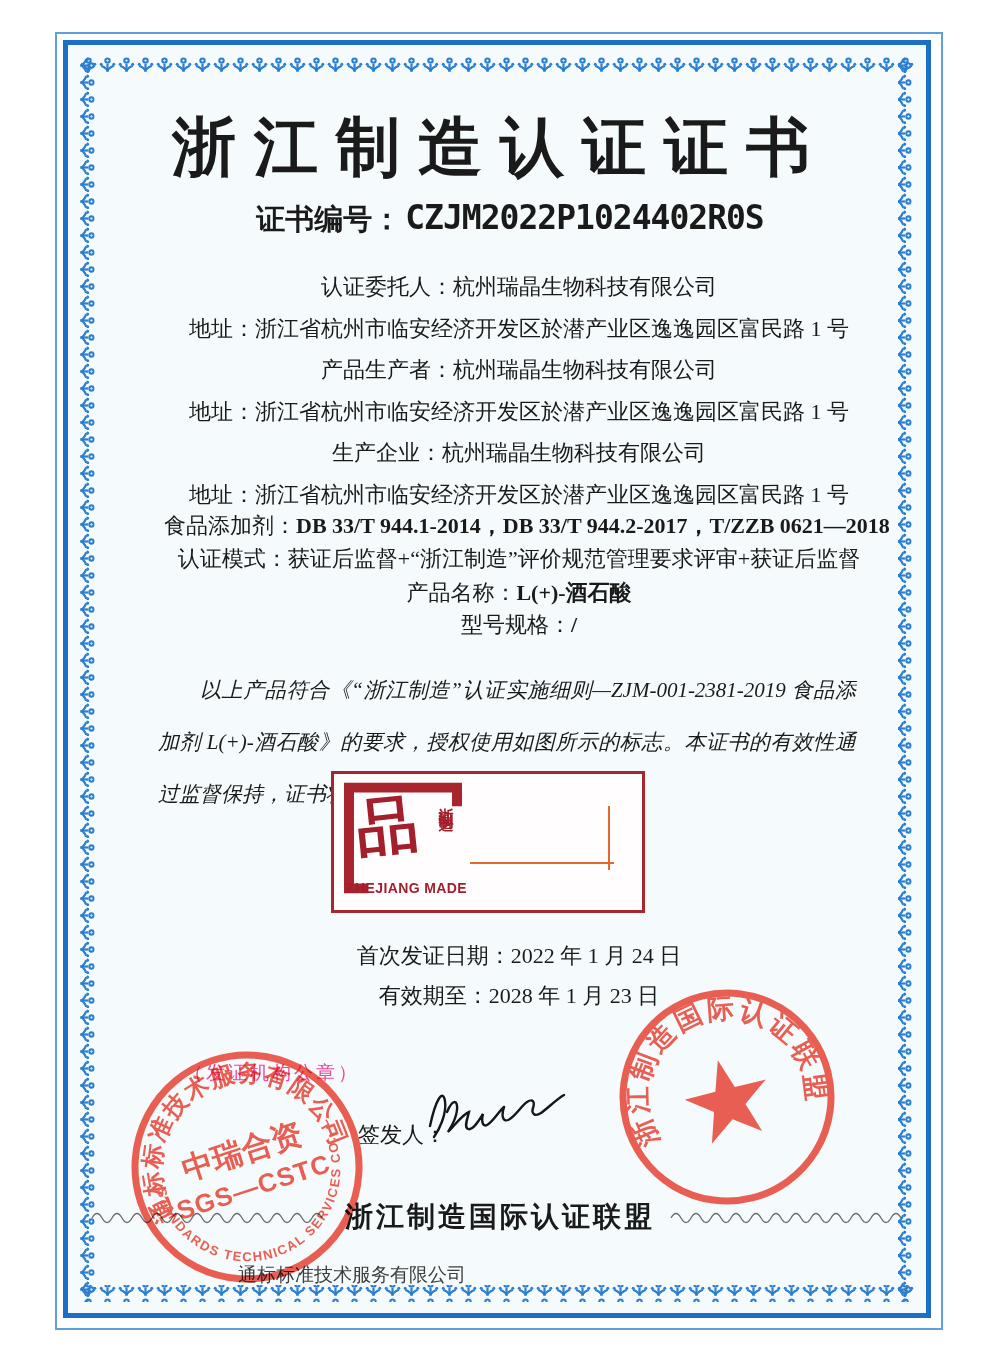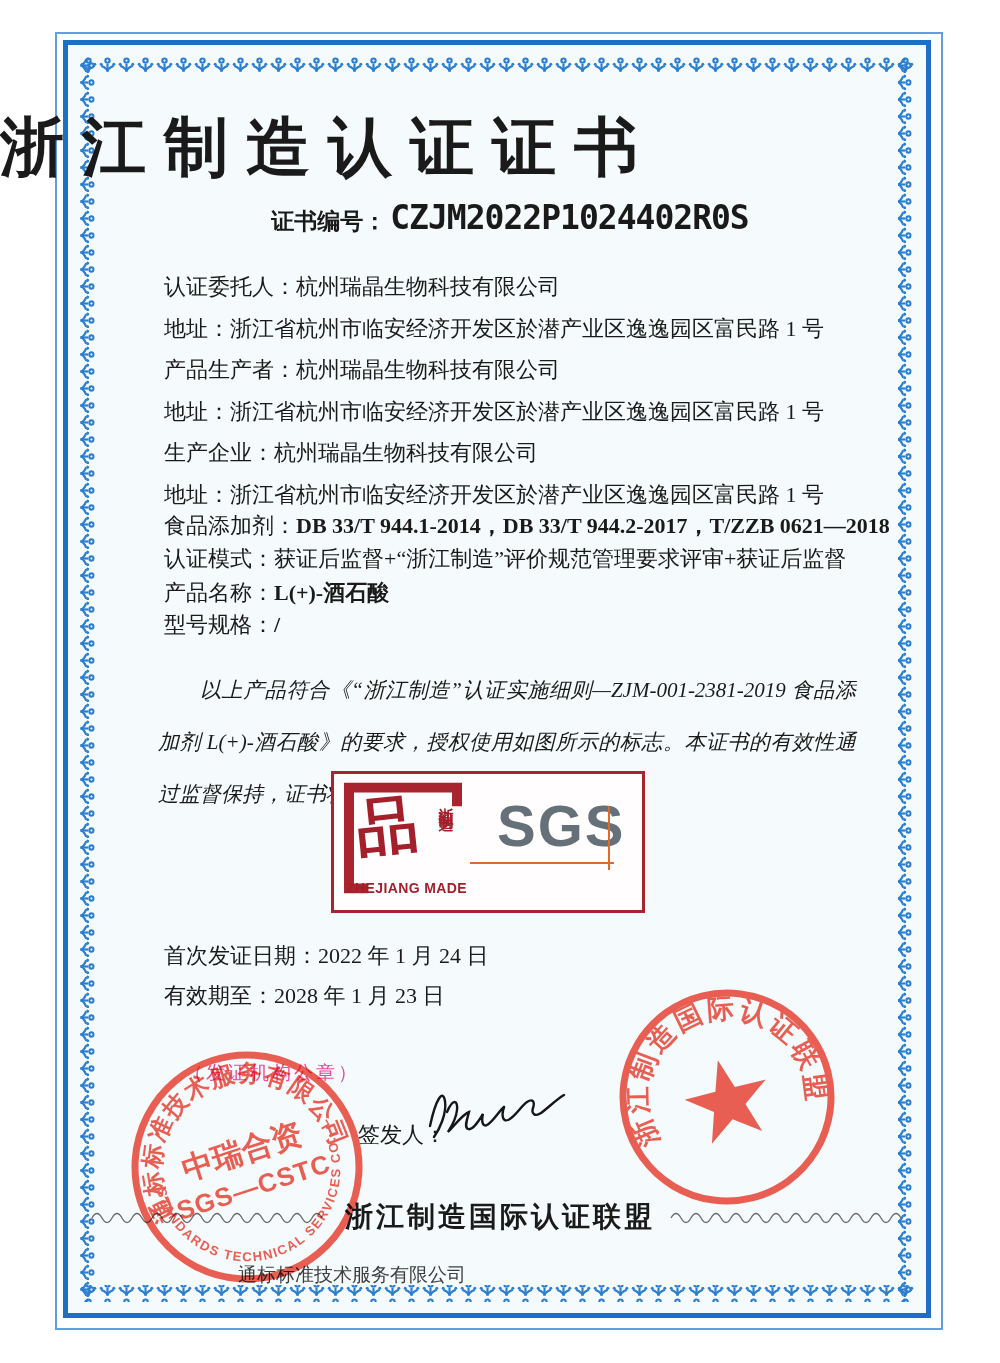--- a/index.html
+++ b/index.html
@@ -8,27 +8,27 @@
     font-family:"Liberation Serif","DejaVu Serif",serif;color:#1a1a1a;
     overflow:hidden;
   }
   .abs{position:absolute;}
   
   .frame-thin{left:55px;top:32px;width:884px;height:1294px;border:2px solid #5fa0dc;z-index:1;}
   .frame-thick{left:63px;top:40px;width:858px;height:1268px;border:5px solid #1d6fc5;background:#f5fbfc;z-index:0;}
   .bg-waves{left:69px;top:46px;z-index:0;}
   .orn-frame{left:79px;top:56px;z-index:1;}
   
-  .title{left:0;right:0;top:104px;text-align:left;font-size:64px;font-weight:700;
+  .title{left:0;right:0;top:104px;text-align:center;font-size:64px;font-weight:700;
          letter-spacing:18px;z-index:2;font-family:"DejaVu Serif","Liberation Serif",serif;}
   .certno{left:0;right:0;top:198px;text-align:center;z-index:2;white-space:nowrap;}
-  .certno .lab{font-family:"Liberation Sans","DejaVu Sans",sans-serif;font-weight:700;font-size:23px;margin-left:20px;}
+  .certno .lab{font-family:"Liberation Sans","DejaVu Sans",sans-serif;font-weight:700;font-size:29px;margin-left:20px;}
   .certno .val{font-family:"DejaVu Sans Mono","Liberation Mono",monospace;font-weight:700;font-size:33px;letter-spacing:-1px;}
   
-  .line{left:164px;width:710px;font-size:22px;z-index:2;white-space:nowrap;}
+  .line{left:164px;width:710px;font-size:22px;z-index:2;white-space:nowrap;text-align:center;}
   .line .b{font-weight:700;}
   .para{left:158px;width:698px;top:664px;font-size:21px;line-height:52px;text-align:justify;
         text-indent:2em;font-style:italic;z-index:2;}
   
   .logobox{left:331px;top:771px;width:308px;height:136px;border:3px solid #a8242e;background:#fffdfd;z-index:3;}
   .zj-char{left:22px;top:10px;font-size:62px;font-weight:700;color:#a31f2b;transform:rotate(-6deg);
            font-family:"DejaVu Serif",serif;z-index:2;}
   .zj-vert{left:102px;top:22px;writing-mode:vertical-rl;font-size:15px;font-weight:700;color:#a31f2b;
            letter-spacing:3px;font-family:"Liberation Sans",sans-serif;}
   .zj-en{left:12px;top:106px;font-size:14px;font-weight:700;color:#a31f2b;letter-spacing:0.4px;
@@ -138,21 +138,20 @@
 
 <p class="abs para" style="margin:0">以上产品符合《“浙江制造”认证实施细则—ZJM-001-2381-2019 食品添加剂 L(+)-酒石酸》的要求，授权使用如图所示的标志。本证书的有效性通过监督保持，证书状态可登录官方网站查询。</p>
 
 <div class="abs logobox">
   <svg class="abs" style="left:10px;top:8px" width="118" height="112" viewBox="0 0 130 122">
     <path d="M0,0 H130 V26 H119 V11 H11 V111 H26 V122 H0 Z" fill="#a8242e"></path>
   </svg>
   <div class="abs zj-char">品</div>
   <div class="abs zj-vert">浙江制造</div>
   <div class="abs zj-en">ZHEJIANG MADE</div>
-  <div class="abs sgs-word">SGS</div>
   <div class="abs sgs-hline"></div>
   <div class="abs sgs-vline"></div>
 </div>
 
 <div class="abs line" style="top:941px">
   <span>首次发证日期：</span><span>2022 年 1 月 24 日</span>
 </div>
 <div class="abs line" style="top:981px">
   <span>有效期至：</span><span>2028 年 1 月 23 日</span>
 </div>

